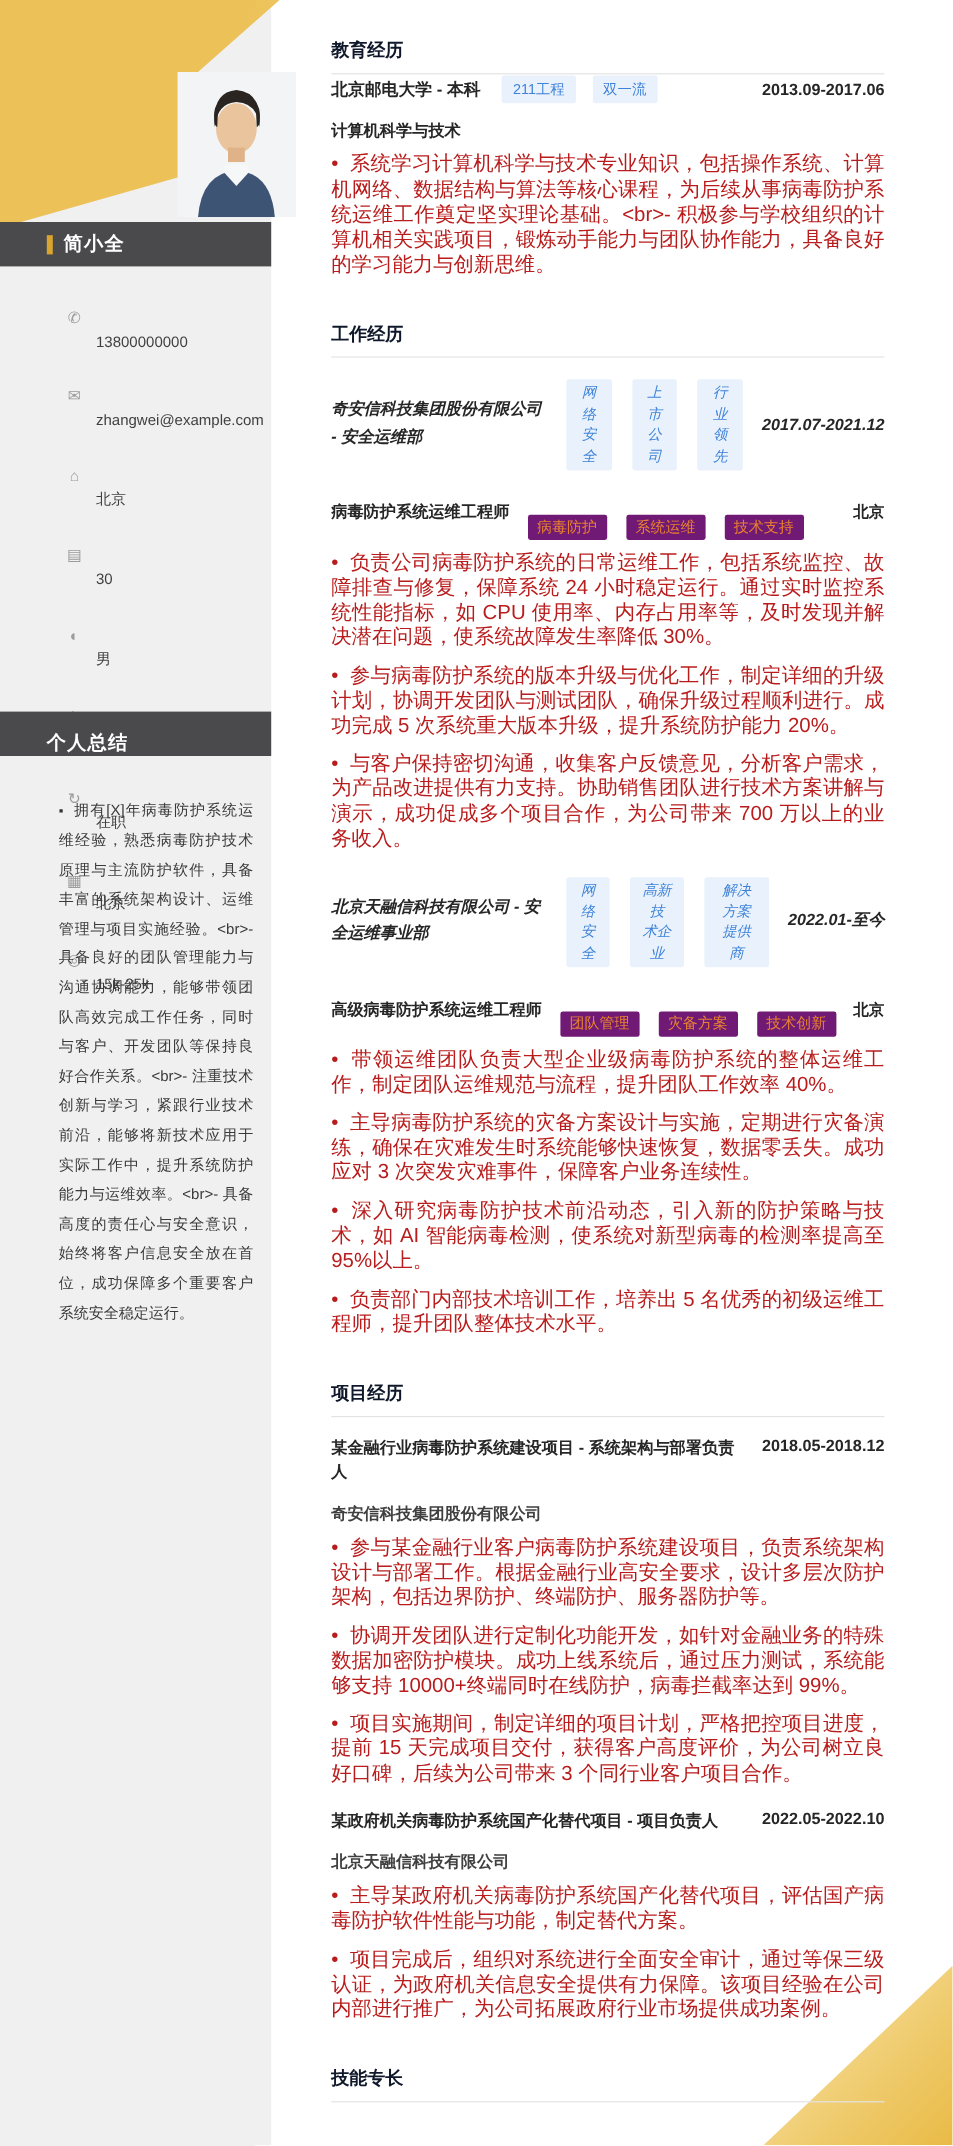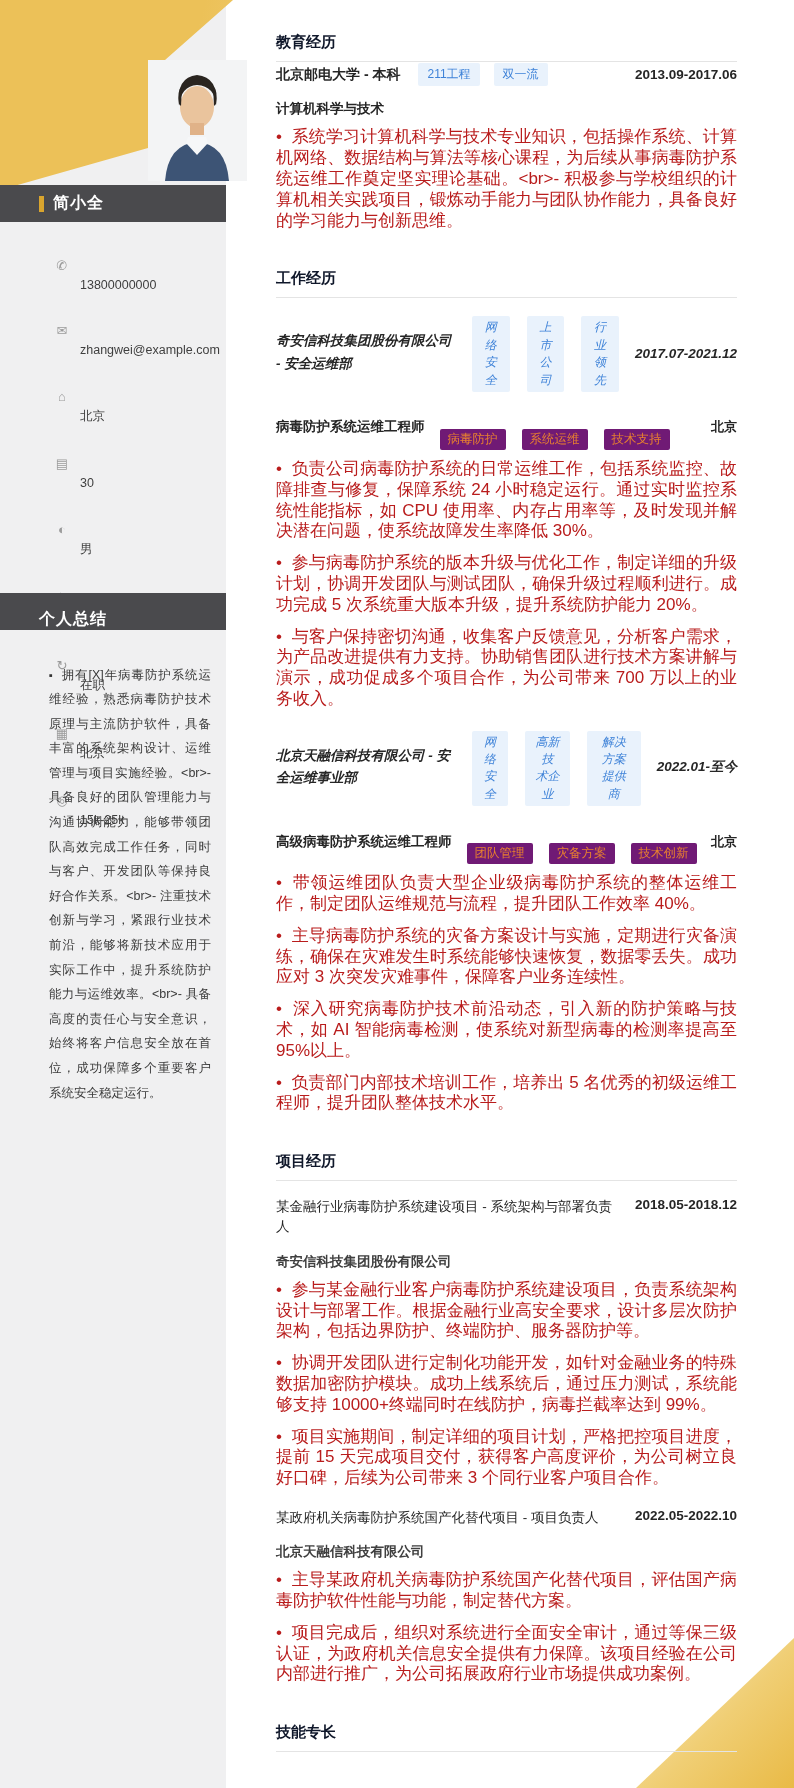--- a/index.html
+++ b/index.html
@@ -45,21 +45,21 @@
   .entry + .entry{margin-top:19px;}
   .whead{display:flex;align-items:center;font-style:italic;}
   .company{width:178px;flex-shrink:0;font-weight:bold;font-size:13.5px;line-height:1.7;color:#262626;}
   .wtags{flex:1;display:flex;gap:17px;padding:2px 4px 0 18px;align-items:flex-start;}
   .role-row{display:flex;align-items:center;margin-top:13px;}
   .role{font-weight:bold;font-size:13.5px;color:#262626;white-space:nowrap;}
   .rtags{display:flex;gap:16px;margin-left:15px;}
   .loc{margin-left:auto;font-weight:bold;font-size:13px;color:#262626;}
 
   .phead{display:flex;align-items:flex-start;}
-  .pname{font-weight:normal;font-size:13.5px;color:#262626;line-height:1.5;flex:1;}
+  .pname{font-weight:bold;font-size:13.5px;color:#262626;line-height:1.5;flex:1;}
   .pcompany{font-weight:bold;font-size:13.5px;color:#404040;margin-top:15px;}
 
   .deco-bottom{position:absolute;right:0;bottom:0;width:158px;height:150px;z-index:0;
     background:linear-gradient(135deg,#f9ecc4 0%,#f0ce74 55%,#e9ba46 100%);
     clip-path:polygon(100% 0,100% 100%,0 100%);}
 </style>
 </head>
 <body>
 
 <div class="page">

